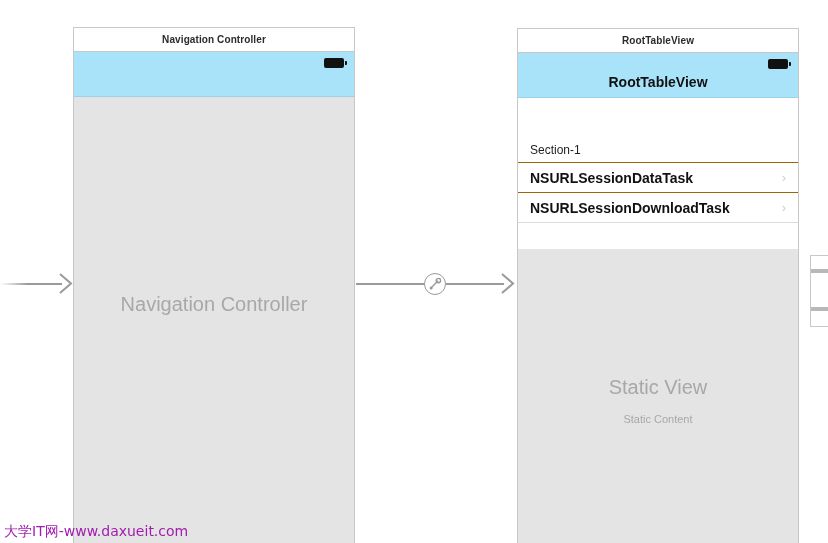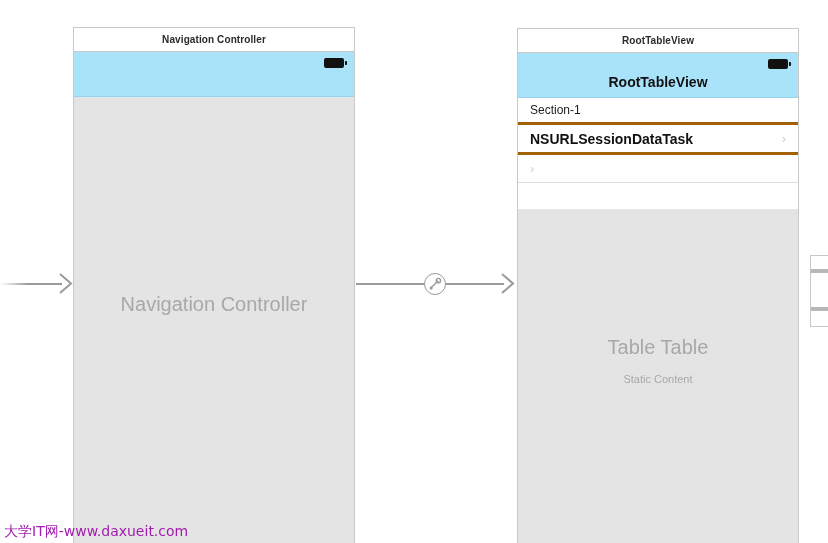--- a/index.html
+++ b/index.html
@@ -98,37 +98,38 @@
   }
   .placeholder-sub {
     font-size: 11px;
     color: #a8a8a8;
     margin-top: 14px;
   }
 
   
   .tableview {
     background: #ffffff;
+    margin-top: 40px;
   }
   .section-header {
     height: 24px;
     display: flex;
     align-items: center;
     padding-left: 12px;
     font-size: 12px;
     color: #1d1d1d;
     background: #ffffff;
     box-sizing: border-box;
   }
   .cell {
     height: 30px;
     display: flex;
     align-items: center;
     padding: 0 10px 0 12px;
-    border-top: 3px solid #a16207;
+    border-top: 1px solid #a16207;
     background: #ffffff;
     box-sizing: border-box;
   }
   .cell-label {
     flex: 1;
     font-size: 14px;
     font-weight: bold;
     color: #111111;
     white-space: nowrap;
   }
@@ -264,29 +265,30 @@
 
     <div class="tableview">
       <div class="section-header">Section-1</div>
 
       <div class="cell">
         <span class="cell-label">NSURLSessionDataTask</span>
         <span class="chevron">›</span>
       </div>
 
       <div class="cell">
+        <span class="cell-label">NSURLSessionDownloadTask</span>
         <span class="chevron">›</span>
       </div>
 
       <div class="cell-blank"></div>
     </div>
 
     <div class="scene-body" style="height:340px;">
       <div class="placeholder-center" style="top:127px;">
-        <div class="placeholder-title">Table Table</div>
+        <div class="placeholder-title">Static View</div>
         <div class="placeholder-sub">Static Content</div>
       </div>
     </div>
   </div>
 
   <div class="edge-scene" style="left:810px; top:255px; width:18px; height:72px;">
     <div class="edge-rule" style="top:13px;"></div>
     <div class="edge-rule" style="top:51px;"></div>
   </div>
 

